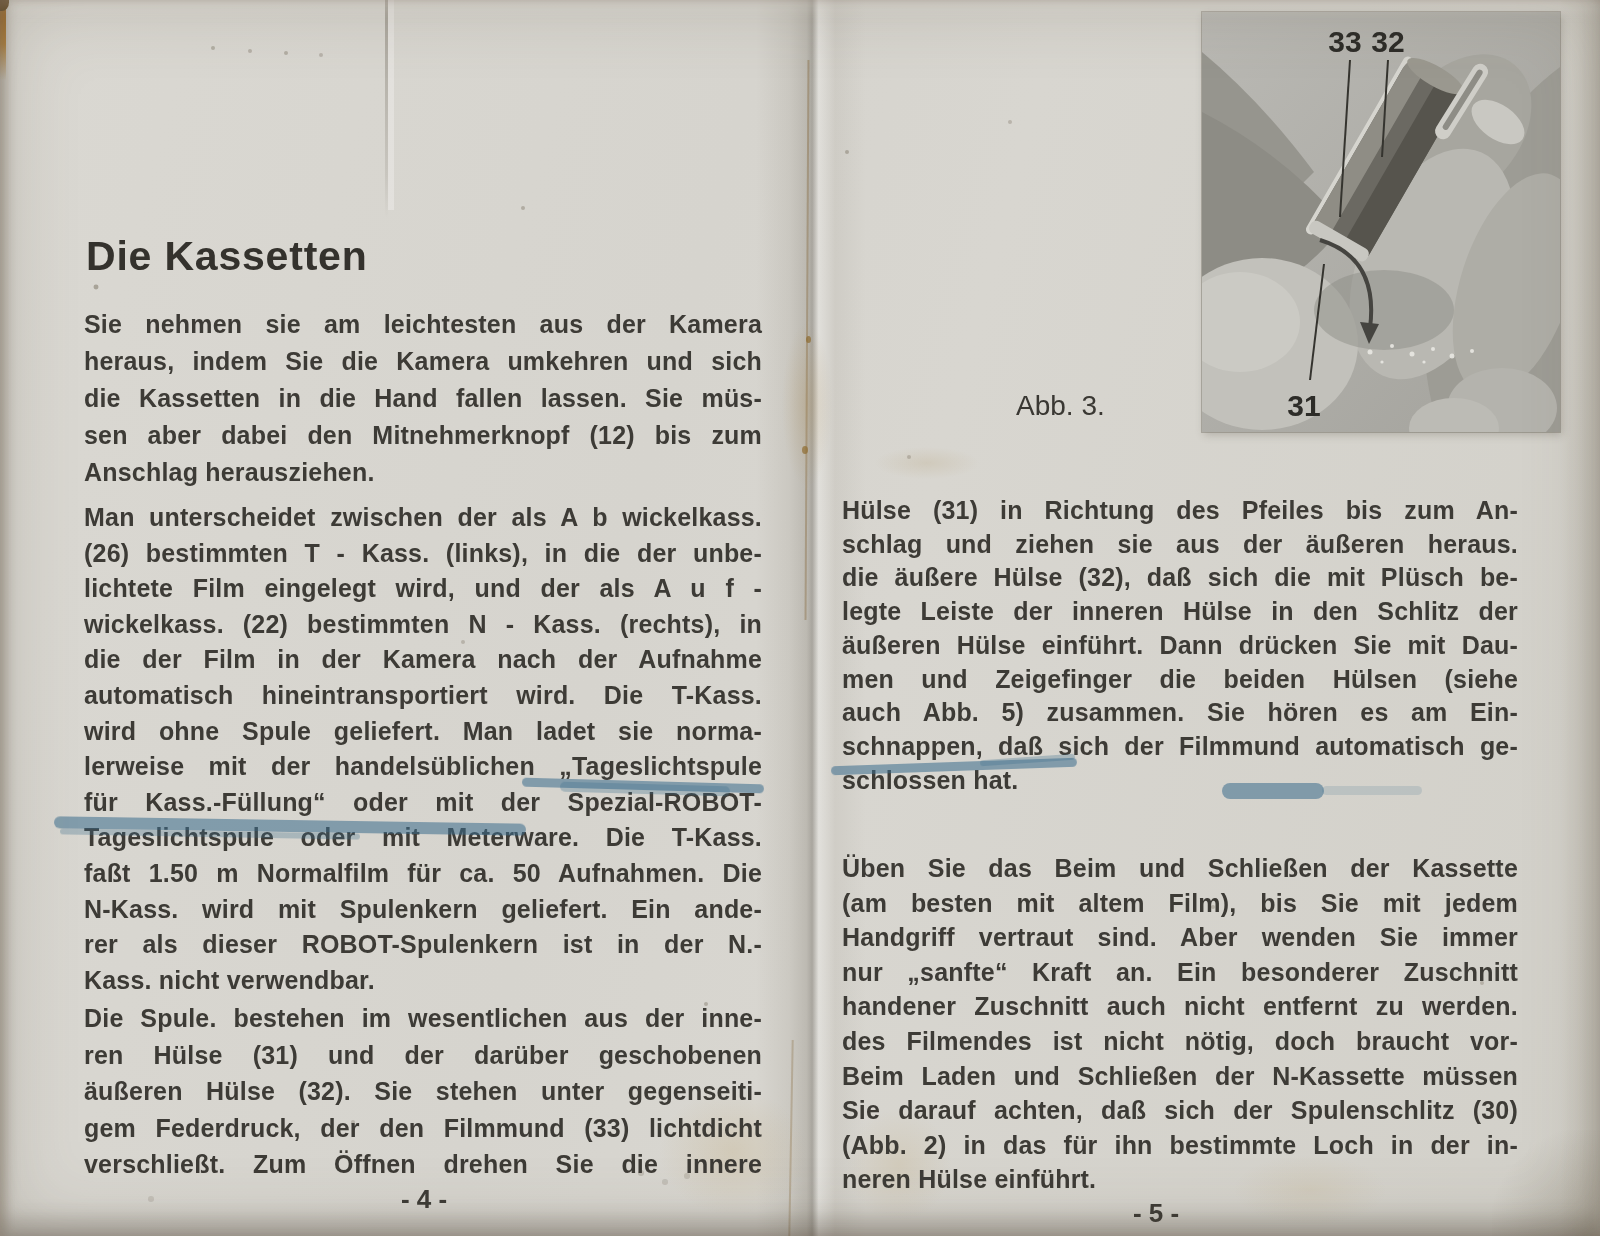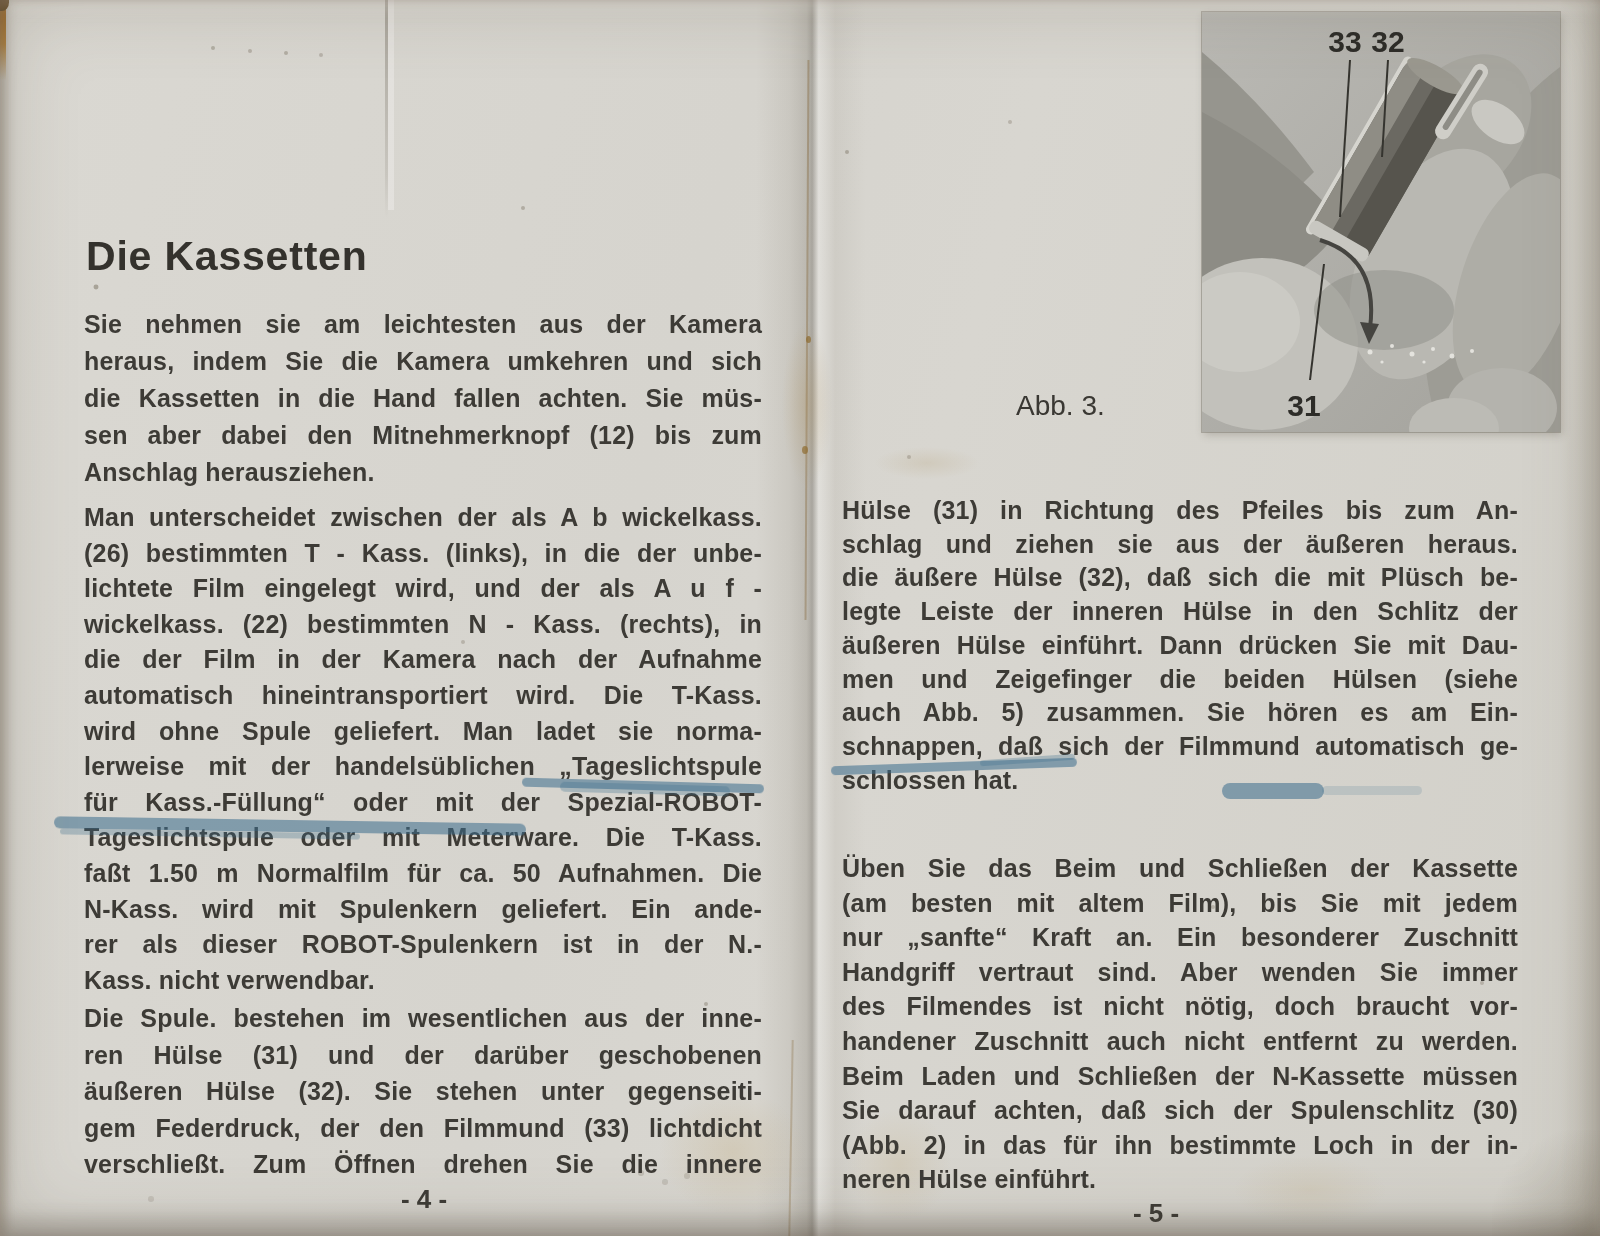--- a/index.html
+++ b/index.html
@@ -75,21 +75,21 @@
   <div class="stain" style="left:1492px;top:1130px;width:108px;height:106px;background:radial-gradient(circle at 100% 100%,rgba(105,95,75,.30),transparent 75%);"></div>
   <div class="stain" style="left:1560px;top:0;width:40px;height:1236px;background:linear-gradient(90deg,transparent,rgba(120,108,88,.18));"></div>
   <div class="speckles"></div>
 
   <section>
     <h1 class="heading">Die Kassetten</h1>
 
     <div class="para" style="top:306px;line-height:37px;">
       <div class="ln">Sie nehmen sie am leichtesten aus der Kamera</div>
       <div class="ln">heraus, indem Sie die Kamera umkehren und sich</div>
-      <div class="ln">die Kassetten in die Hand fallen achten. Sie müs-</div>
+      <div class="ln">die Kassetten in die Hand fallen lassen. Sie müs-</div>
       <div class="ln">sen aber dabei den Mitnehmerknopf (12) bis zum</div>
       <div class="ln last">Anschlag herausziehen.</div>
     </div>
 
     <div class="para" style="top:500px;line-height:35.6px;">
       <div class="ln">Man unterscheidet zwischen der als A b wickelkass.</div>
       <div class="ln">(26) bestimmten T - Kass. (links), in die der unbe-</div>
       <div class="ln">lichtete Film eingelegt wird, und der als A u f -</div>
       <div class="ln">wickelkass. (22) bestimmten N - Kass. (rechts), in</div>
       <div class="ln">die der Film in der Kamera nach der Aufnahme</div>
@@ -198,24 +198,24 @@
       <div class="ln">äußeren Hülse einführt. Dann drücken Sie mit Dau-</div>
       <div class="ln">men und Zeigefinger die beiden Hülsen (siehe</div>
       <div class="ln">auch Abb. 5) zusammen.  Sie hören es am Ein-</div>
       <div class="ln">schnappen, daß sich der Filmmund automatisch ge-</div>
       <div class="ln last">schlossen hat.</div>
     </div>
 
     <div class="para para-r" style="top:851px;line-height:34.6px;">
       <div class="ln">Üben Sie das Beim und Schließen der Kassette</div>
       <div class="ln">(am besten mit altem Film), bis Sie mit jedem</div>
+      <div class="ln">Handgriff vertraut sind. Aber wenden Sie immer</div>
       <div class="ln">nur „sanfte“ Kraft an. Ein besonderer Zuschnitt</div>
-      <div class="ln">Handgriff vertraut sind. Aber wenden Sie immer</div>
+      <div class="ln">handener Zuschnitt auch nicht entfernt zu werden.</div>
       <div class="ln">des Filmendes ist nicht nötig, doch braucht vor-</div>
-      <div class="ln">handener Zuschnitt auch nicht entfernt zu werden.</div>
       <div class="ln">Beim Laden und Schließen der N-Kassette müssen</div>
       <div class="ln">Sie darauf achten, daß sich der Spulenschlitz (30)</div>
       <div class="ln">(Abb. 2) in das für ihn bestimmte Loch in der in-</div>
       <div class="ln last">neren Hülse einführt.</div>
     </div>
 
     <div class="ink" style="left:831px;top:762px;width:246px;height:9px;transform:rotate(-2deg);"></div>
     <div class="ink soft" style="left:980px;top:757px;width:95px;height:6px;transform:rotate(-4deg);"></div>
     <div class="ink" style="left:1222px;top:783px;width:102px;height:16px;border-radius:8px;"></div>
     <div class="ink soft" style="left:1322px;top:786px;width:100px;height:9px;opacity:.55;"></div>

